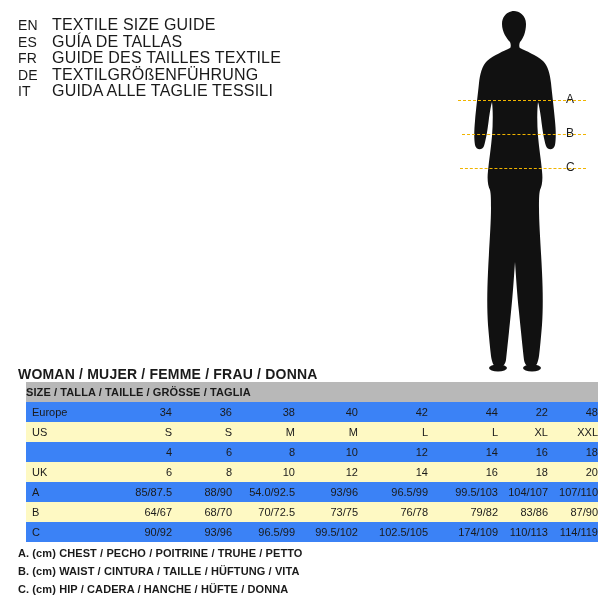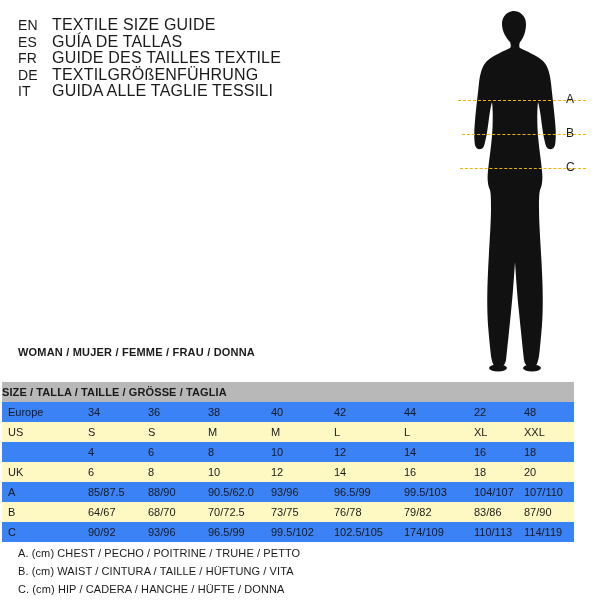--- a/index.html
+++ b/index.html
@@ -63,30 +63,30 @@
   .meas-label {
     position: absolute;
     font-size: 12px;
     color: #1a1a1a;
   }
 
   
   .woman-header {
     position: absolute;
     left: 18px;
-    top: 346px;
-    font-size: 11px;
+    top: 366px;
+    font-size: 14px;
     font-weight: bold;
     letter-spacing: 0.2px;
   }
 
   
   .table-wrap {
     position: absolute;
-    left: 2px;
+    left: 26px;
     top: 382px;
     width: 560px;
   }
   table.size-table {
     border-collapse: collapse;
     width: 572px;
     font-size: 11px;
     table-layout: fixed;
   }
   table.size-table td {
@@ -101,29 +101,29 @@
     padding-left: 6px;
     letter-spacing: 0.1px;
   }
   .row-light td { background: #3b82f6; }
   .row-dark td { background: #fef9c3; }
   .c-label {
     padding-left: 6px !important;
     text-align: left;
     width: 86px;
   }
-  .c-val { text-align: left; }
+  .c-val { text-align: right; }
 
   
   .notes {
     position: absolute;
     left: 18px;
     top: 544px;
     font-size: 11px;
-    font-weight: normal;
+    font-weight: bold;
     line-height: 18px;
     letter-spacing: 0.1px;
   }
 </style>
 </head>
 <body>
 
 <div class="page">
 
   <div class="lang-block">
@@ -275,21 +275,21 @@
           <td class="c-val">14</td>
           <td class="c-val">16</td>
           <td class="c-val">18</td>
           <td class="c-val">20</td>
         </tr>
 
         <tr class="row-light">
           <td class="c-label">A</td>
           <td class="c-val">85/87.5</td>
           <td class="c-val">88/90</td>
-          <td class="c-val">90.5/62.0</td>
+          <td class="c-val">54.0/92.5</td>
           <td class="c-val">93/96</td>
           <td class="c-val">96.5/99</td>
           <td class="c-val">99.5/103</td>
           <td class="c-val">104/107</td>
           <td class="c-val">107/110</td>
         </tr>
 
         <tr class="row-dark">
           <td class="c-label">B</td>
           <td class="c-val">64/67</td>

